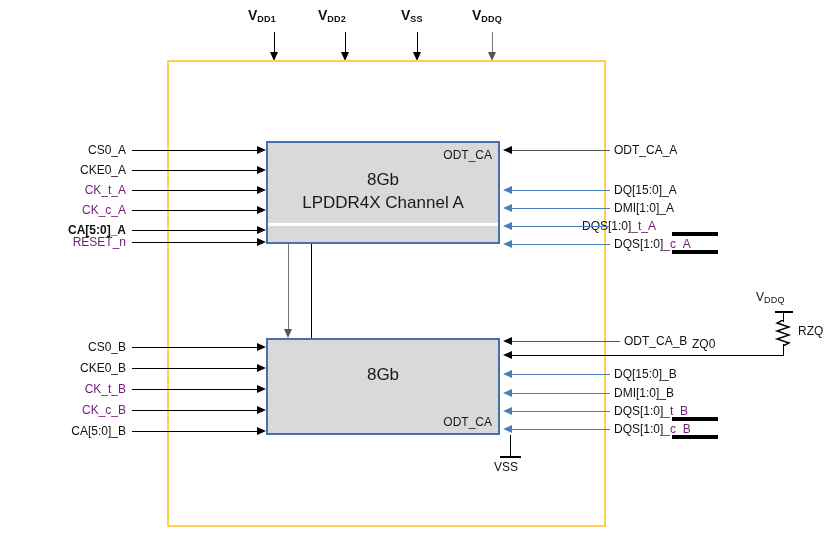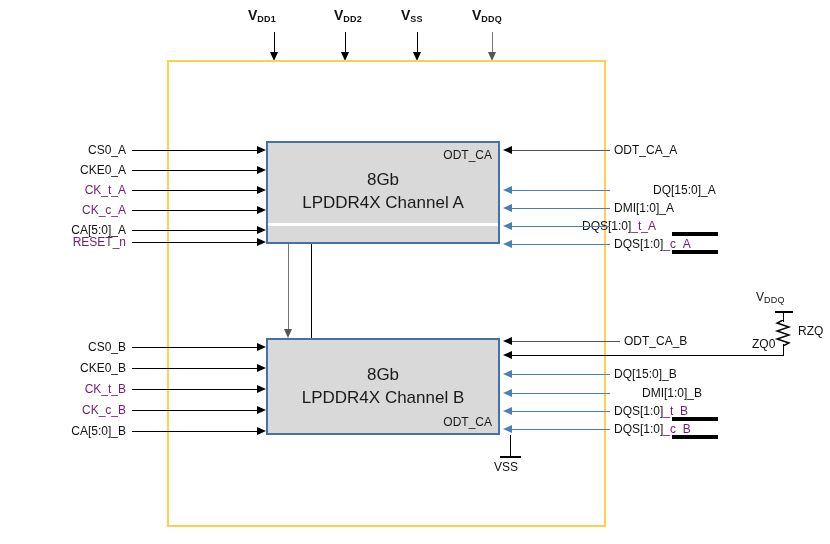--- a/index.html
+++ b/index.html
@@ -38,21 +38,21 @@
 </style>
 </head>
 <body>
 
 <div id="stage">
 
   <div class="lbl bold" style="left:248px;top:8px;"><span>V</span><span class="sub">DD1</span></div>
   <div class="vl" style="left:274px;top:32px;height:24px;"></div>
   <div class="ar down" style="left:270px;top:52px;"></div>
 
-  <div class="lbl bold" style="left:334px;top:8px;"><span>V</span><span class="sub">DD2</span></div>
+  <div class="lbl bold" style="left:318px;top:8px;"><span>V</span><span class="sub">DD2</span></div>
   <div class="vl" style="left:345px;top:32px;height:24px;"></div>
   <div class="ar down" style="left:341px;top:52px;"></div>
 
   <div class="lbl bold" style="left:401px;top:8px;"><span>V</span><span class="sub">SS</span></div>
   <div class="vl" style="left:417px;top:32px;height:24px;"></div>
   <div class="ar down" style="left:413px;top:52px;"></div>
 
   <div class="lbl bold" style="left:472px;top:8px;"><span>V</span><span class="sub">DDQ</span></div>
   <div class="vl grey" style="left:492px;top:32px;height:24px;"></div>
   <div class="ar down grey" style="left:488px;top:52px;"></div>
@@ -77,33 +77,33 @@
   <div class="ar right" style="left:257px;top:165.5px;"></div>
 
   <div class="lbl r" style="left:36px;top:184px;width:90px;"><span class="gry">CK_t_A</span></div>
   <div class="hl" style="left:132px;top:190px;width:131px;"></div>
   <div class="ar right" style="left:257px;top:185.5px;"></div>
 
   <div class="lbl r" style="left:36px;top:204px;width:90px;"><span class="gry">CK_c_A</span></div>
   <div class="hl" style="left:132px;top:210px;width:131px;"></div>
   <div class="ar right" style="left:257px;top:205.5px;"></div>
 
-  <div class="lbl r" style="left:26px;top:224px;width:100px;">CA[5:0]_A</div>
+  <div class="lbl r" style="left:26px;top:224px;width:100px;font-weight:bold;">CA[5:0]_A</div>
   <div class="hl" style="left:132px;top:230px;width:131px;"></div>
   <div class="ar right" style="left:257px;top:225.5px;"></div>
 
   <div class="lbl r" style="left:36px;top:236px;width:90px;"><span class="gry">RESET_n</span></div>
   <div class="hl" style="left:132px;top:242px;width:131px;"></div>
   <div class="ar right" style="left:257px;top:237.5px;"></div>
 
   <div class="lbl" style="left:614px;top:144px;">ODT_CA_A</div>
   <div class="hl grey" style="left:512px;top:150px;width:98px;"></div>
   <div class="ar left" style="left:503px;top:145.5px;"></div>
 
-  <div class="lbl" style="left:614px;top:184px;margin-left:39px;">DQ[15:0]_A</div>
+  <div class="lbl" style="left:614px;top:184px;">DQ[15:0]_A</div>
   <div class="hl blue" style="left:512px;top:190px;width:98px;"></div>
   <div class="ar left blue" style="left:503px;top:185.5px;"></div>
 
   <div class="lbl" style="left:614px;top:202px;">DMI[1:0]_A</div>
   <div class="hl blue" style="left:512px;top:208px;width:98px;"></div>
   <div class="ar left blue" style="left:503px;top:203.5px;"></div>
 
   <div class="lbl" style="left:582px;top:220px;"><span>DQS[1:0]</span><span class="gry">_t_A</span></div>
   <div class="ovl" style="left:672px;top:232px;width:46px;"></div>
   <div class="hl blue" style="left:512px;top:226px;width:98px;"></div>
@@ -114,21 +114,20 @@
   <div class="hl blue" style="left:512px;top:244px;width:98px;"></div>
   <div class="ar left blue" style="left:503px;top:239.5px;"></div>
 
   <div class="vl grey" style="left:288px;top:244px;height:90px;"></div>
   <div class="ar down grey" style="left:284px;top:329px;"></div>
   <div class="vl" style="left:311px;top:244px;height:95px;"></div>
 
   <div class="blk" style="left:266px;top:338px;width:234px;height:97px;">
     <div class="blkttl" style="top:24px;">
       <span>8Gb</span><br>
-      <span>LPDDR4X Channel B</span>
     </div>
     <div class="odt" style="right:6px;bottom:4px;">ODT_CA</div>
   </div>
 
   <div class="lbl r" style="left:36px;top:341px;width:90px;">CS0_B</div>
   <div class="hl" style="left:132px;top:347px;width:131px;"></div>
   <div class="ar right" style="left:257px;top:342.5px;"></div>
 
   <div class="lbl r" style="left:36px;top:362px;width:90px;">CKE0_B</div>
   <div class="hl" style="left:132px;top:368px;width:131px;"></div>
@@ -143,29 +142,29 @@
   <div class="ar right" style="left:257px;top:405.5px;"></div>
 
   <div class="lbl r" style="left:26px;top:425px;width:100px;">CA[5:0]_B</div>
   <div class="hl" style="left:132px;top:431px;width:131px;"></div>
   <div class="ar right" style="left:257px;top:426.5px;"></div>
 
   <div class="lbl" style="left:624px;top:335px;">ODT_CA_B</div>
   <div class="hl grey" style="left:512px;top:341px;width:108px;"></div>
   <div class="ar left" style="left:503px;top:336.5px;"></div>
 
-  <div class="lbl" style="left:752px;top:338px;">ZQ0</div>
+  <div class="lbl" style="left:692px;top:338px;">ZQ0</div>
   <div class="hl" style="left:512px;top:355px;width:271px;"></div>
   <div class="ar left" style="left:503px;top:350.5px;"></div>
 
   <div class="lbl" style="left:614px;top:368px;">DQ[15:0]_B</div>
   <div class="hl blue" style="left:512px;top:374px;width:98px;"></div>
   <div class="ar left blue" style="left:503px;top:369.5px;"></div>
 
-  <div class="lbl" style="left:614px;top:387px;margin-left:28px;">DMI[1:0]_B</div>
+  <div class="lbl" style="left:614px;top:387px;">DMI[1:0]_B</div>
   <div class="hl blue" style="left:512px;top:393px;width:98px;"></div>
   <div class="ar left blue" style="left:503px;top:388.5px;"></div>
 
   <div class="lbl" style="left:614px;top:405px;text-align:right;"><span>DQS[1:0]</span><span class="gry">_t_B</span></div>
   <div class="ovl" style="left:672px;top:417px;width:46px;"></div>
   <div class="hl blue" style="left:512px;top:411px;width:98px;"></div>
   <div class="ar left blue" style="left:503px;top:406.5px;"></div>
 
   <div class="lbl" style="left:614px;top:423px;"><span>DQS[1:0]</span><span class="gry">_c_B</span></div>
   <div class="ovl" style="left:672px;top:435px;width:46px;"></div>

